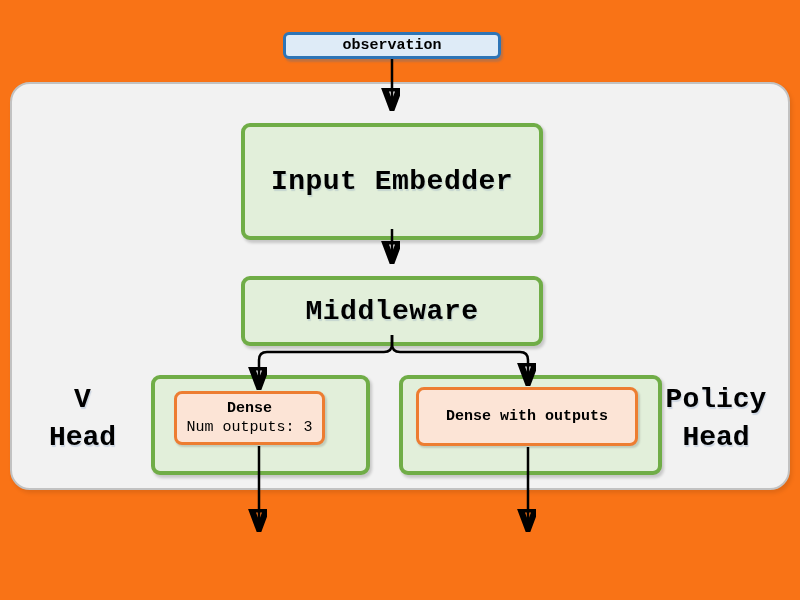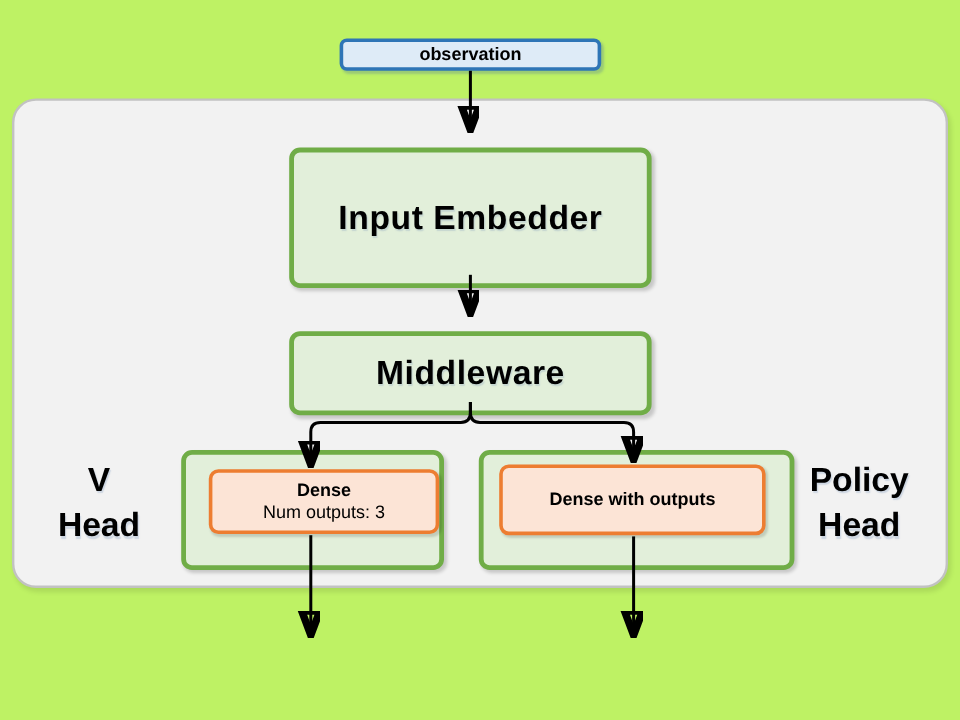--- a/index.html
+++ b/index.html
@@ -4,22 +4,22 @@
 <style>
   :root{
     --blue-border:#2E75B6; --blue-fill:#DEEBF7;
     --green-border:#70AD47; --green-fill:#E2EFDA;
     --orange-border:#ED7D31; --orange-fill:#FCE4D6;
     --container-fill:#F2F2F2; --container-border:#C2C2C2;
     --arrow:#000000; --text:#000000;
   }
   html,body{margin:0;padding:0;background:#ffffff;}
   .canvas{
-    position:relative; width:800px; height:600px; background:#bef264;
-    font-family:Liberation Sans, sans-serif; color:var(--text);
+    position:relative; width:800px; height:600px; background:#f97316;
+    font-family:Liberation Mono, monospace; color:var(--text);
     overflow:hidden;
   }
   .node{position:absolute; box-sizing:border-box; display:flex; align-items:center; justify-content:center; text-align:center;}
   .group-box{
     background:var(--container-fill); border:2px solid var(--container-border);
     border-radius:20px; box-shadow:2px 3px 4px rgba(0,0,0,0.10);
   }
   .blue-box{
     background:var(--blue-fill); border:3px solid var(--blue-border);
     border-radius:6px; font-weight:bold; font-size:15px;
@@ -57,21 +57,21 @@
 
   <div class="node green-box big-label" style="left:241px; top:112px; width:302px; height:117px;">
     <span>Input Embedder</span>
   </div>
 
   <div class="node green-box big-label" style="left:241px; top:265px; width:302px; height:70px;">
     <span>Middleware</span>
   </div>
 
   <div class="node green-box" style="left:151px; top:364px; width:219px; height:100px;"></div>
-  <div class="node orange-box" style="left:174px; top:391px; width:192px; height:54px;">
+  <div class="node orange-box" style="left:174px; top:391px; width:151px; height:54px;">
     <span class="title">Dense</span>
     <span>Num outputs: 3</span>
   </div>
 
   <div class="node green-box" style="left:399px; top:364px; width:263px; height:100px;"></div>
   <div class="node orange-box" style="left:416px; top:387px; width:222px; height:59px;">
     <span class="title">Dense with outputs</span>
   </div>
 
   <div class="head-label" style="left:30px; top:378px; width:105px; height:82px;">

